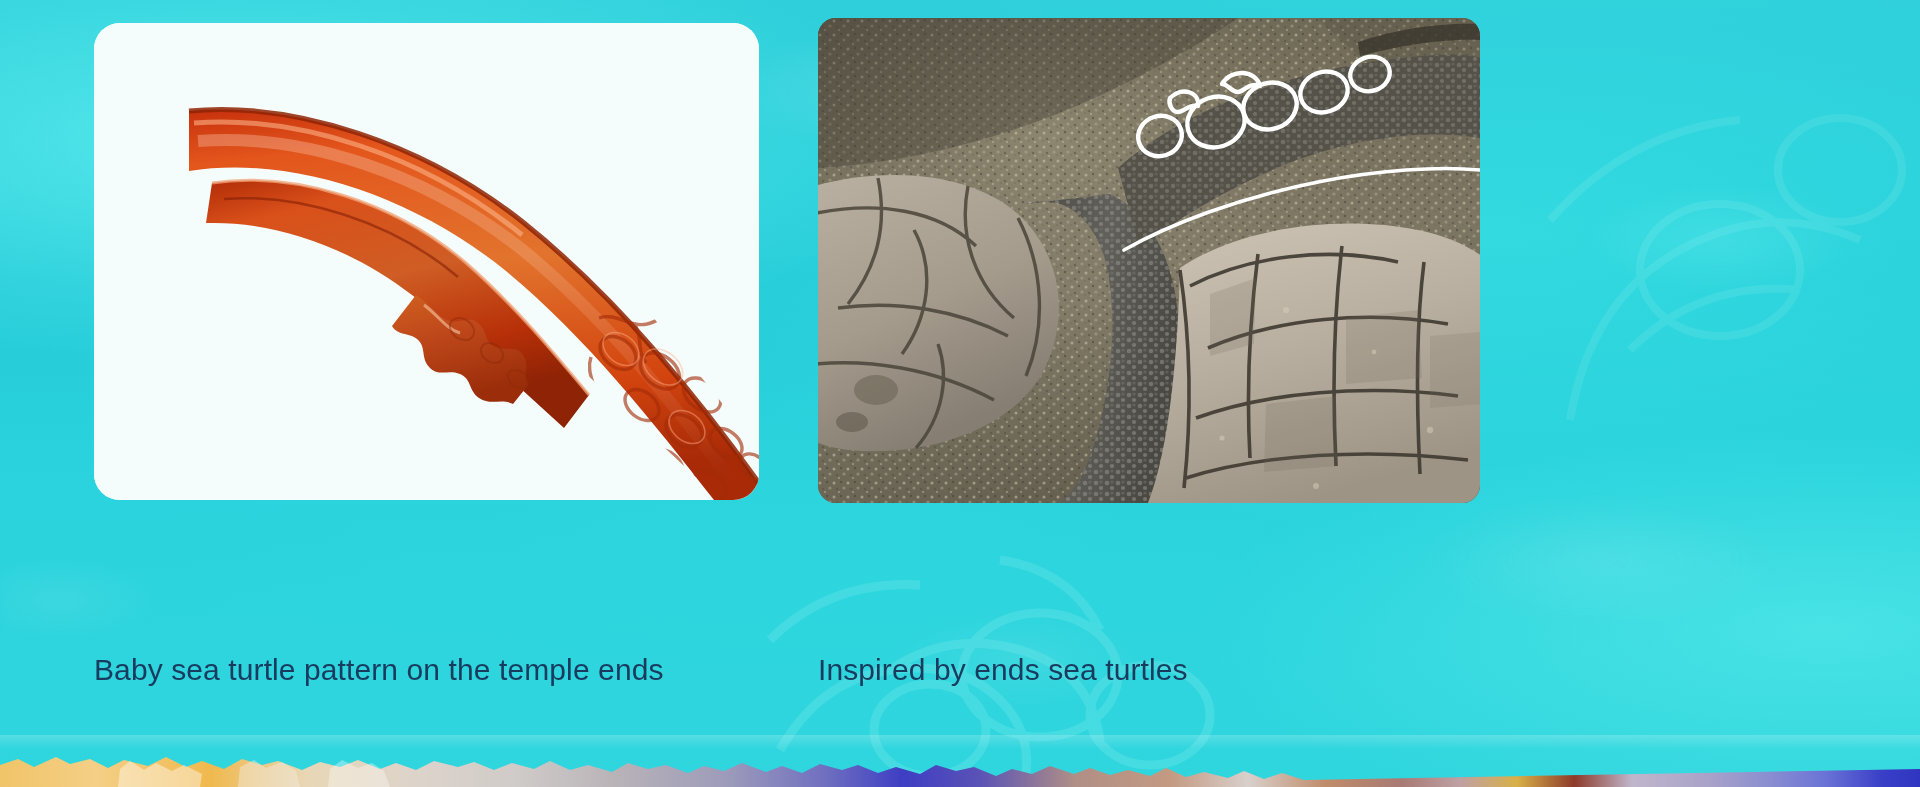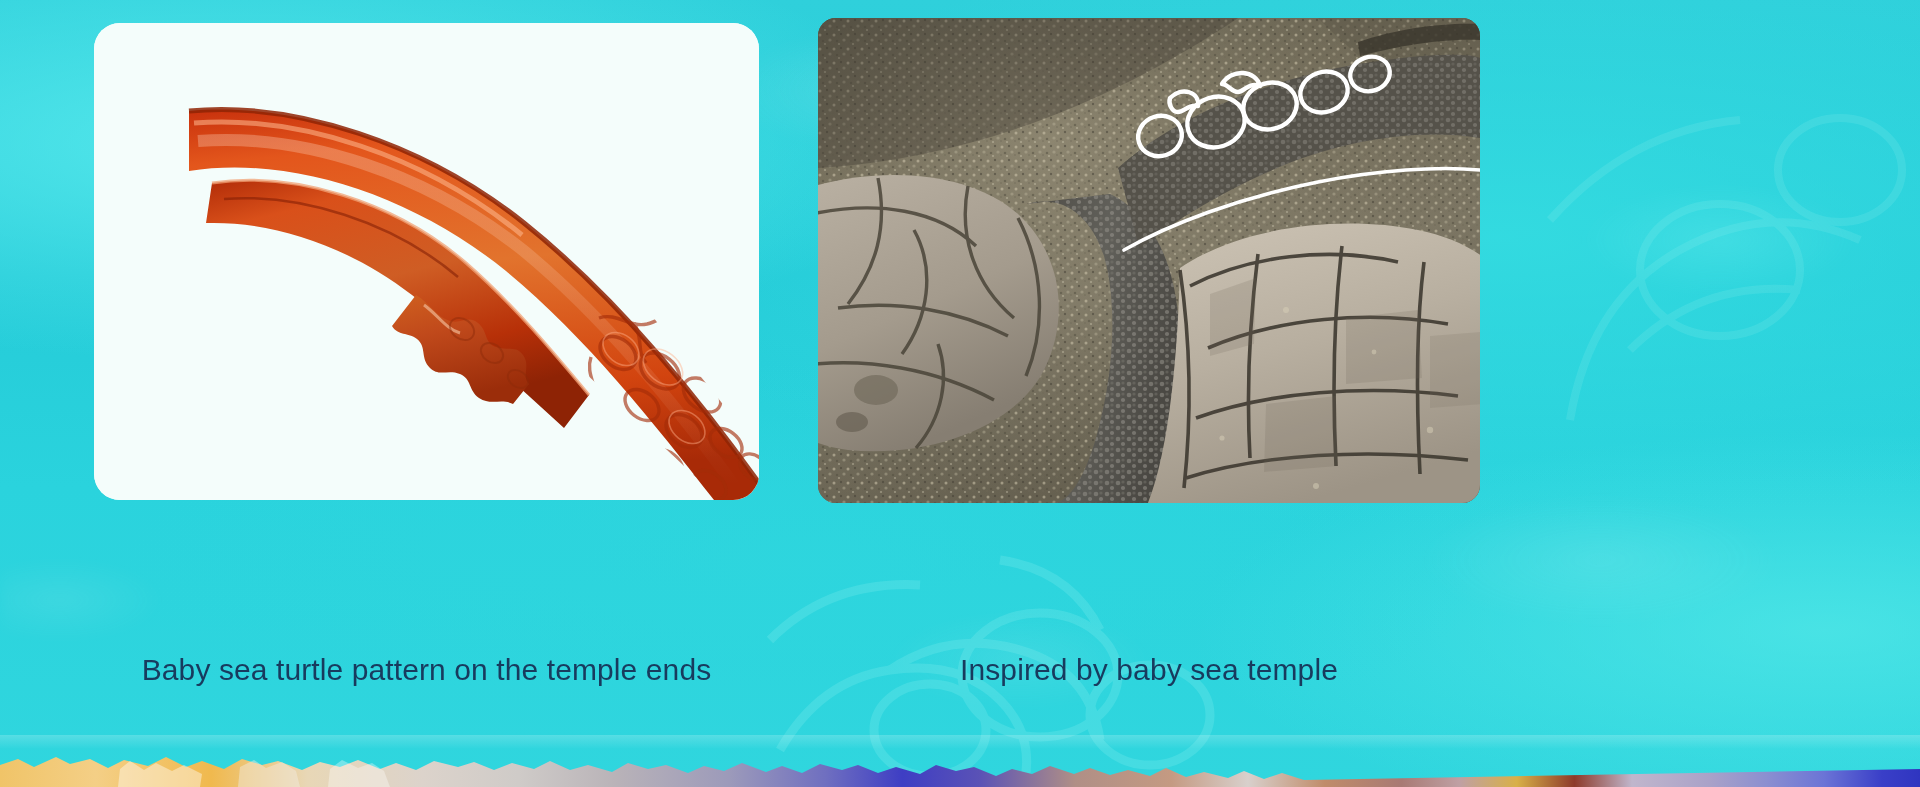--- a/index.html
+++ b/index.html
@@ -90,21 +90,20 @@
     left:818px; top:18px;
     width:662px; height:485px;
     border-radius:18px;
     overflow:hidden;
     background:#6b6658;
   }
 
   
   .caption {
     position:absolute;
-    text-align:center;
     color:#183b5e;
     font-size:30px;
     font-weight:400;
     letter-spacing:.1px;
     white-space:nowrap;
     line-height:1;
   }
   .caption-left  { left:94px;  top:655px; width:665px; }
   .caption-right { left:818px; top:655px; width:662px; }
 
@@ -403,21 +402,21 @@
           <path d="M306 232 C 352 206, 420 180, 500 164 C 560 152, 620 148, 662 152" stroke-width="3.6"></path>
         </g>
 
         <path d="M540 24 C 580 10, 630 4, 662 6 L 662 22 C 620 20, 572 30, 542 38 Z" fill="#3a362c" opacity=".8"></path>
       </svg>
     </div>
   </div>
 
   <div class="caption caption-left">Baby sea turtle pattern on the temple ends</div>
 
-  <div class="caption caption-right">Inspired by baby sea temple</div>
+  <div class="caption caption-right">Inspired by ends sea turtles</div>
 
   <div class="beach-strip">
     <svg width="1920" height="52" viewBox="0 0 1920 52" preserveAspectRatio="none">
       <defs>
         <linearGradient id="sandStrip" x1="0" y1="0" x2="1" y2="0">
           <stop offset="0.00" stop-color="#f0c468"></stop>
           <stop offset="0.05" stop-color="#f4cf86"></stop>
           <stop offset="0.11" stop-color="#f0b94e"></stop>
           <stop offset="0.16" stop-color="#e8d7b6"></stop>
           <stop offset="0.22" stop-color="#dcd3cb"></stop>

